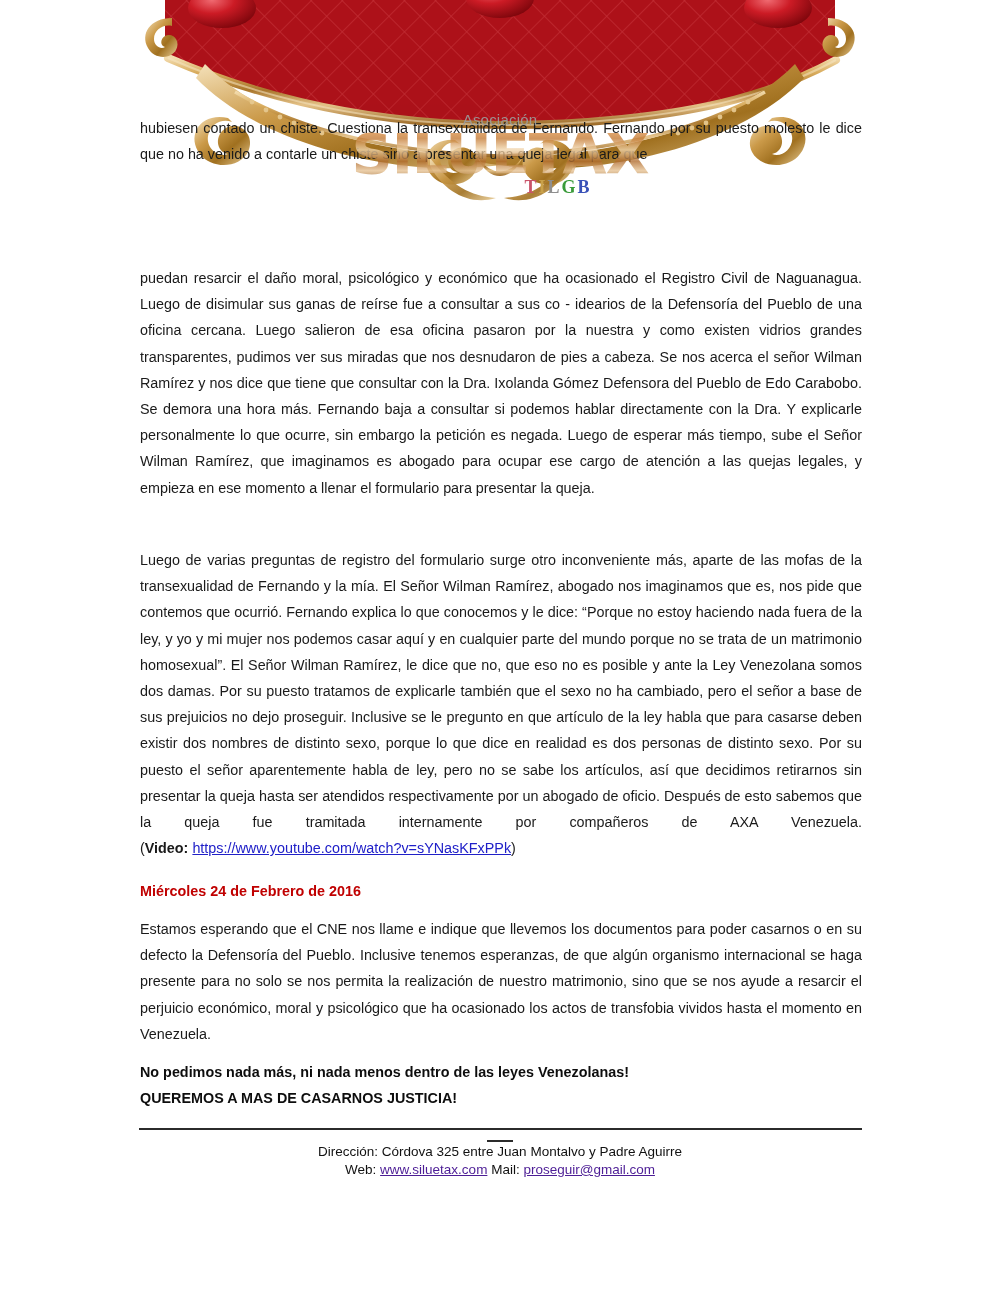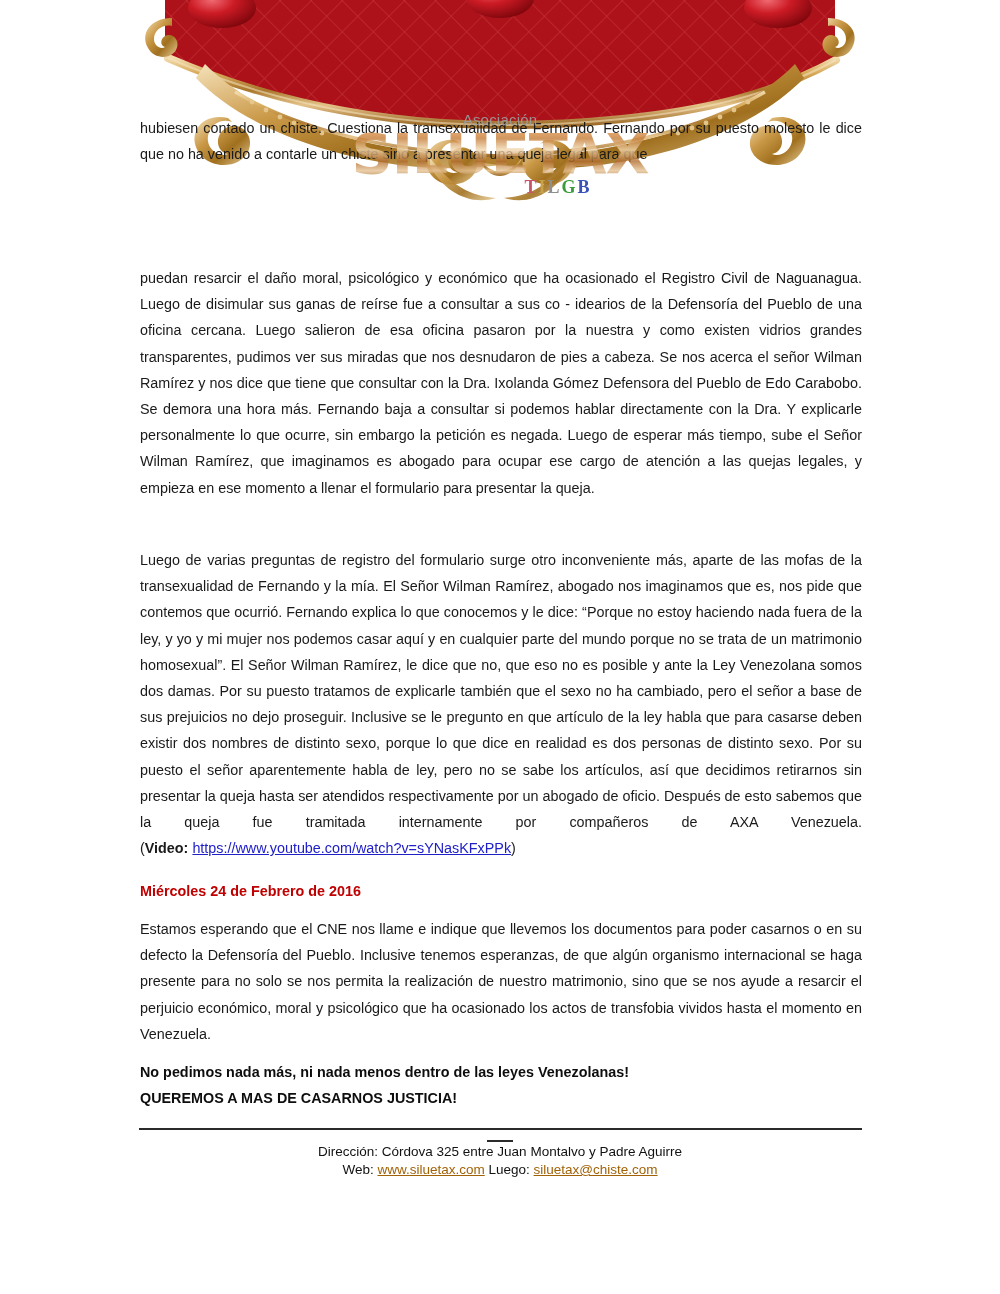--- a/index.html
+++ b/index.html
@@ -166,21 +166,21 @@
     color: #111111;
   }
   #footer-tick {
     width: 26px;
     height: 0;
     border-top: 2.5px solid #2b2b2b;
     margin: 0 auto 1px auto;
   }
   .footer-line { display: block; white-space: nowrap; }
   a.footer-link {
-    color: #a16207;
+    color: #4c1d95;
     text-decoration: underline;
   }
 </style>
 </head>
 <body>
 
 <div id="header-banner">
   <svg class="banner-svg" width="1000" height="205" viewBox="0 0 1000 205">
     <defs>
       <pattern id="lattice" width="22" height="22" patternUnits="userSpaceOnUse" patternTransform="rotate(45)">
@@ -315,14 +315,14 @@
     <span class="closing-line">No pedimos nada más, ni nada menos dentro de las leyes Venezolanas!</span>
     <span class="closing-line">QUEREMOS A MAS DE CASARNOS JUSTICIA!</span>
   </div>
 </div>
 
 <div id="footer-separator"></div>
 
 <div id="footer-block">
   <div id="footer-tick"></div>
   <span class="footer-line">Dirección: Córdova 325 entre Juan Montalvo y Padre Aguirre</span>
-  <span class="footer-line"><span>Web:</span><span>&nbsp;</span><a class="footer-link" href="#">www.siluetax.com</a><span>&nbsp;</span><span>Luego:</span><span>&nbsp;</span><a class="footer-link" href="#">siluetax@chiste.com</a></span>
+  <span class="footer-line"><span>Web:</span><span>&nbsp;</span><a class="footer-link" href="#">www.siluetax.com</a><span>&nbsp;</span><span>Mail:</span><span>&nbsp;</span><a class="footer-link" href="#">proseguir@gmail.com</a></span>
 </div>
 
 </body></html>

